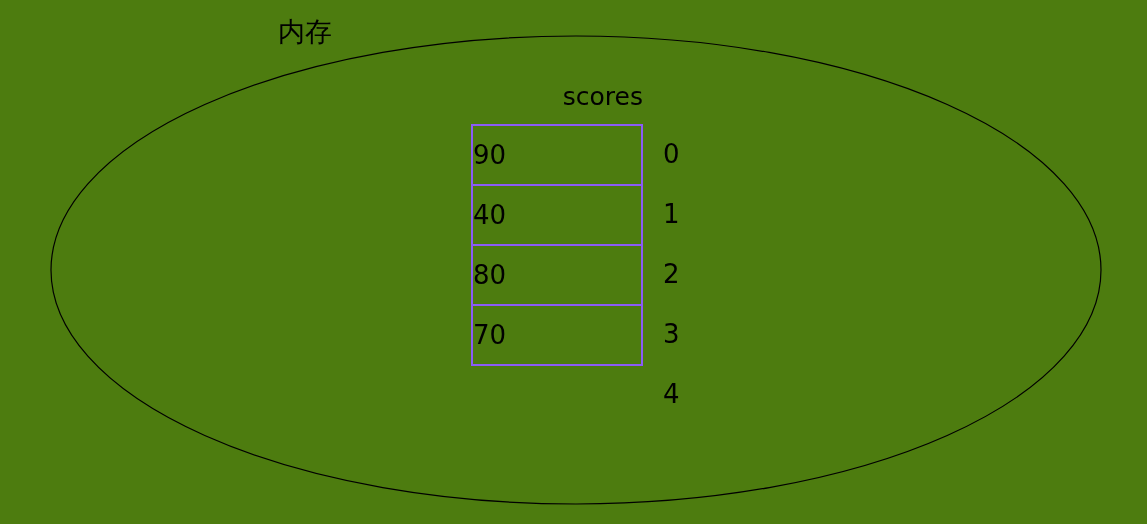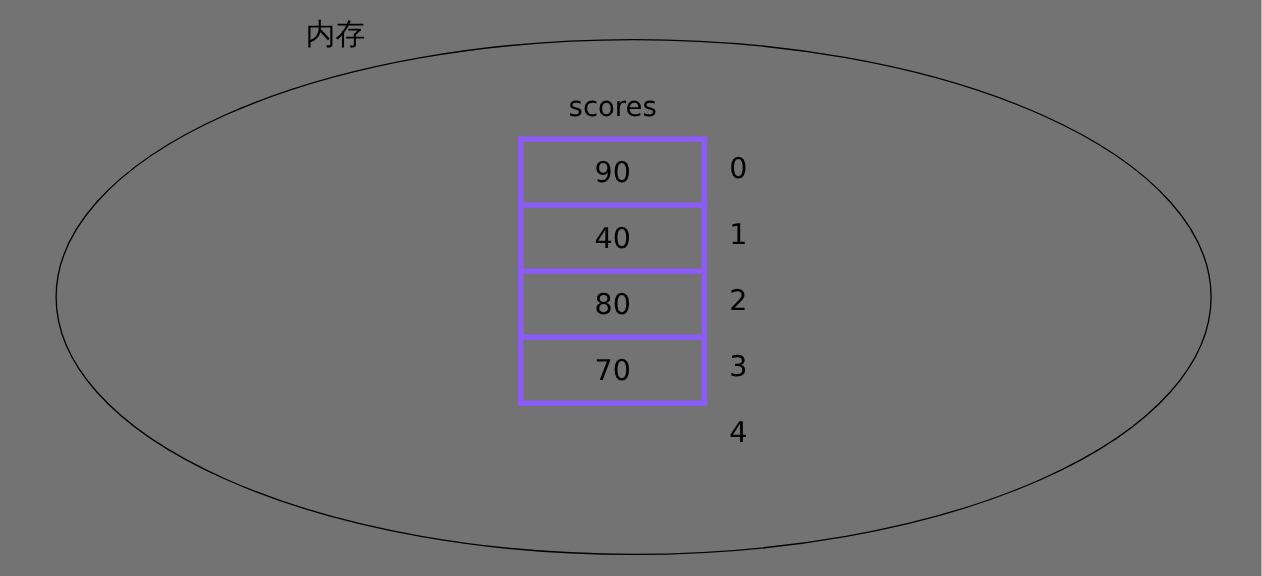--- a/index.html
+++ b/index.html
@@ -9,21 +9,21 @@
     background: #ffffff;
   }
   body {
     font-family: "DejaVu Sans", "Liberation Sans", sans-serif;
     color: #000000;
   }
   #canvas {
     position: relative;
     width: 1147px;
     height: 524px;
-    background: #737373;
+    background: #4d7c0f;
     overflow: hidden;
   }
   #memory-ellipse-svg {
     position: absolute;
     left: 0;
     top: 0;
     width: 1147px;
     height: 524px;
   }
   #memory-ellipse-svg ellipse {
@@ -38,39 +38,39 @@
     font-size: 27px;
     line-height: 32px;
     white-space: nowrap;
     color: #000000;
   }
   .array-title {
     position: absolute;
     left: 471px;
     top: 82px;
     width: 172px;
-    text-align: center;
+    text-align: right;
     font-size: 25px;
     line-height: 30px;
     white-space: nowrap;
     color: #000000;
   }
   .array-table {
     position: absolute;
     left: 471px;
     top: 124px;
     width: 172px;
     border-collapse: collapse;
     border: 1px solid #000000;
   }
   .array-table td.cell-value {
     width: 172px;
     height: 60px;
-    border: 5px solid #8b5cf6;
-    text-align: center;
+    border: 2px solid #8b5cf6;
+    text-align: left;
     vertical-align: middle;
     font-size: 26px;
     color: #000000;
     padding: 0 0 0 0;
     box-sizing: border-box;
   }
   .index-column {
     position: absolute;
     left: 663px;
     top: 124px;

